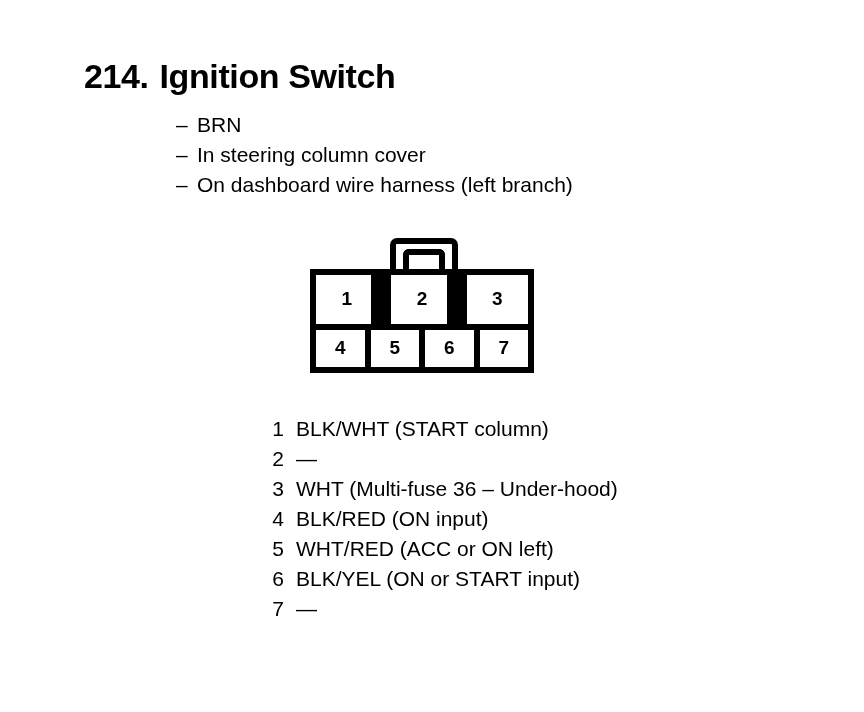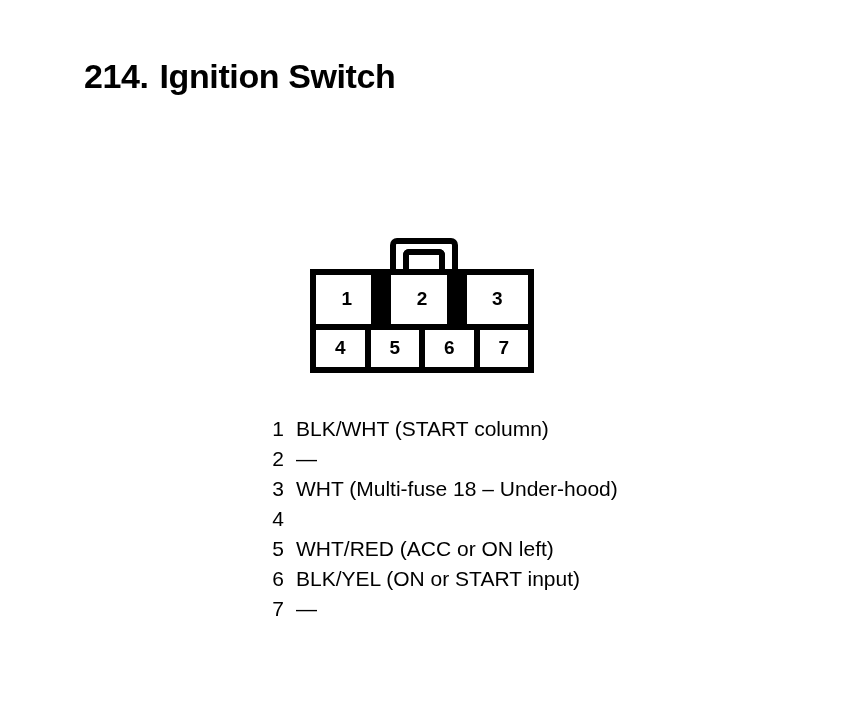--- a/index.html
+++ b/index.html
@@ -173,20 +173,31 @@
 </style>
 </head>
 <body>
 
 <div class="page">
 
   <div class="title">
     <span class="num">214.</span><span>Ignition Switch</span>
   </div>
 
+  <div class="specs">
+    <div class="spec-line">
+      <span class="spec-dash">–</span><span>BRN</span>
+    </div>
+    <div class="spec-line">
+      <span class="spec-dash">–</span><span>In steering column cover</span>
+    </div>
+    <div class="spec-line">
+      <span class="spec-dash">–</span><span>On dashboard wire harness (left branch)</span>
+    </div>
+  </div>
 
   <div class="connector">
 
     <div class="latch-outer"></div>
     <div class="latch-inner"></div>
 
     <div class="body">
 
       <div class="row row-top">
         <div class="cell">
@@ -222,24 +233,25 @@
     <div class="legend-row">
       <span class="legend-num">1</span>
       <span class="legend-desc">BLK/WHT (START column)</span>
     </div>
     <div class="legend-row">
       <span class="legend-num">2</span>
       <span class="legend-desc">—</span>
     </div>
     <div class="legend-row">
       <span class="legend-num">3</span>
-      <span class="legend-desc">WHT (Multi-fuse 18 – Under-hood)</span>
+      <span class="legend-desc">WHT (Multi-fuse 36 – Under-hood)</span>
     </div>
     <div class="legend-row">
       <span class="legend-num">4</span>
+      <span class="legend-desc">BLK/RED (ON input)</span>
     </div>
     <div class="legend-row">
       <span class="legend-num">5</span>
       <span class="legend-desc">WHT/RED (ACC or ON left)</span>
     </div>
     <div class="legend-row">
       <span class="legend-num">6</span>
       <span class="legend-desc">BLK/YEL (ON or START input)</span>
     </div>
     <div class="legend-row">

